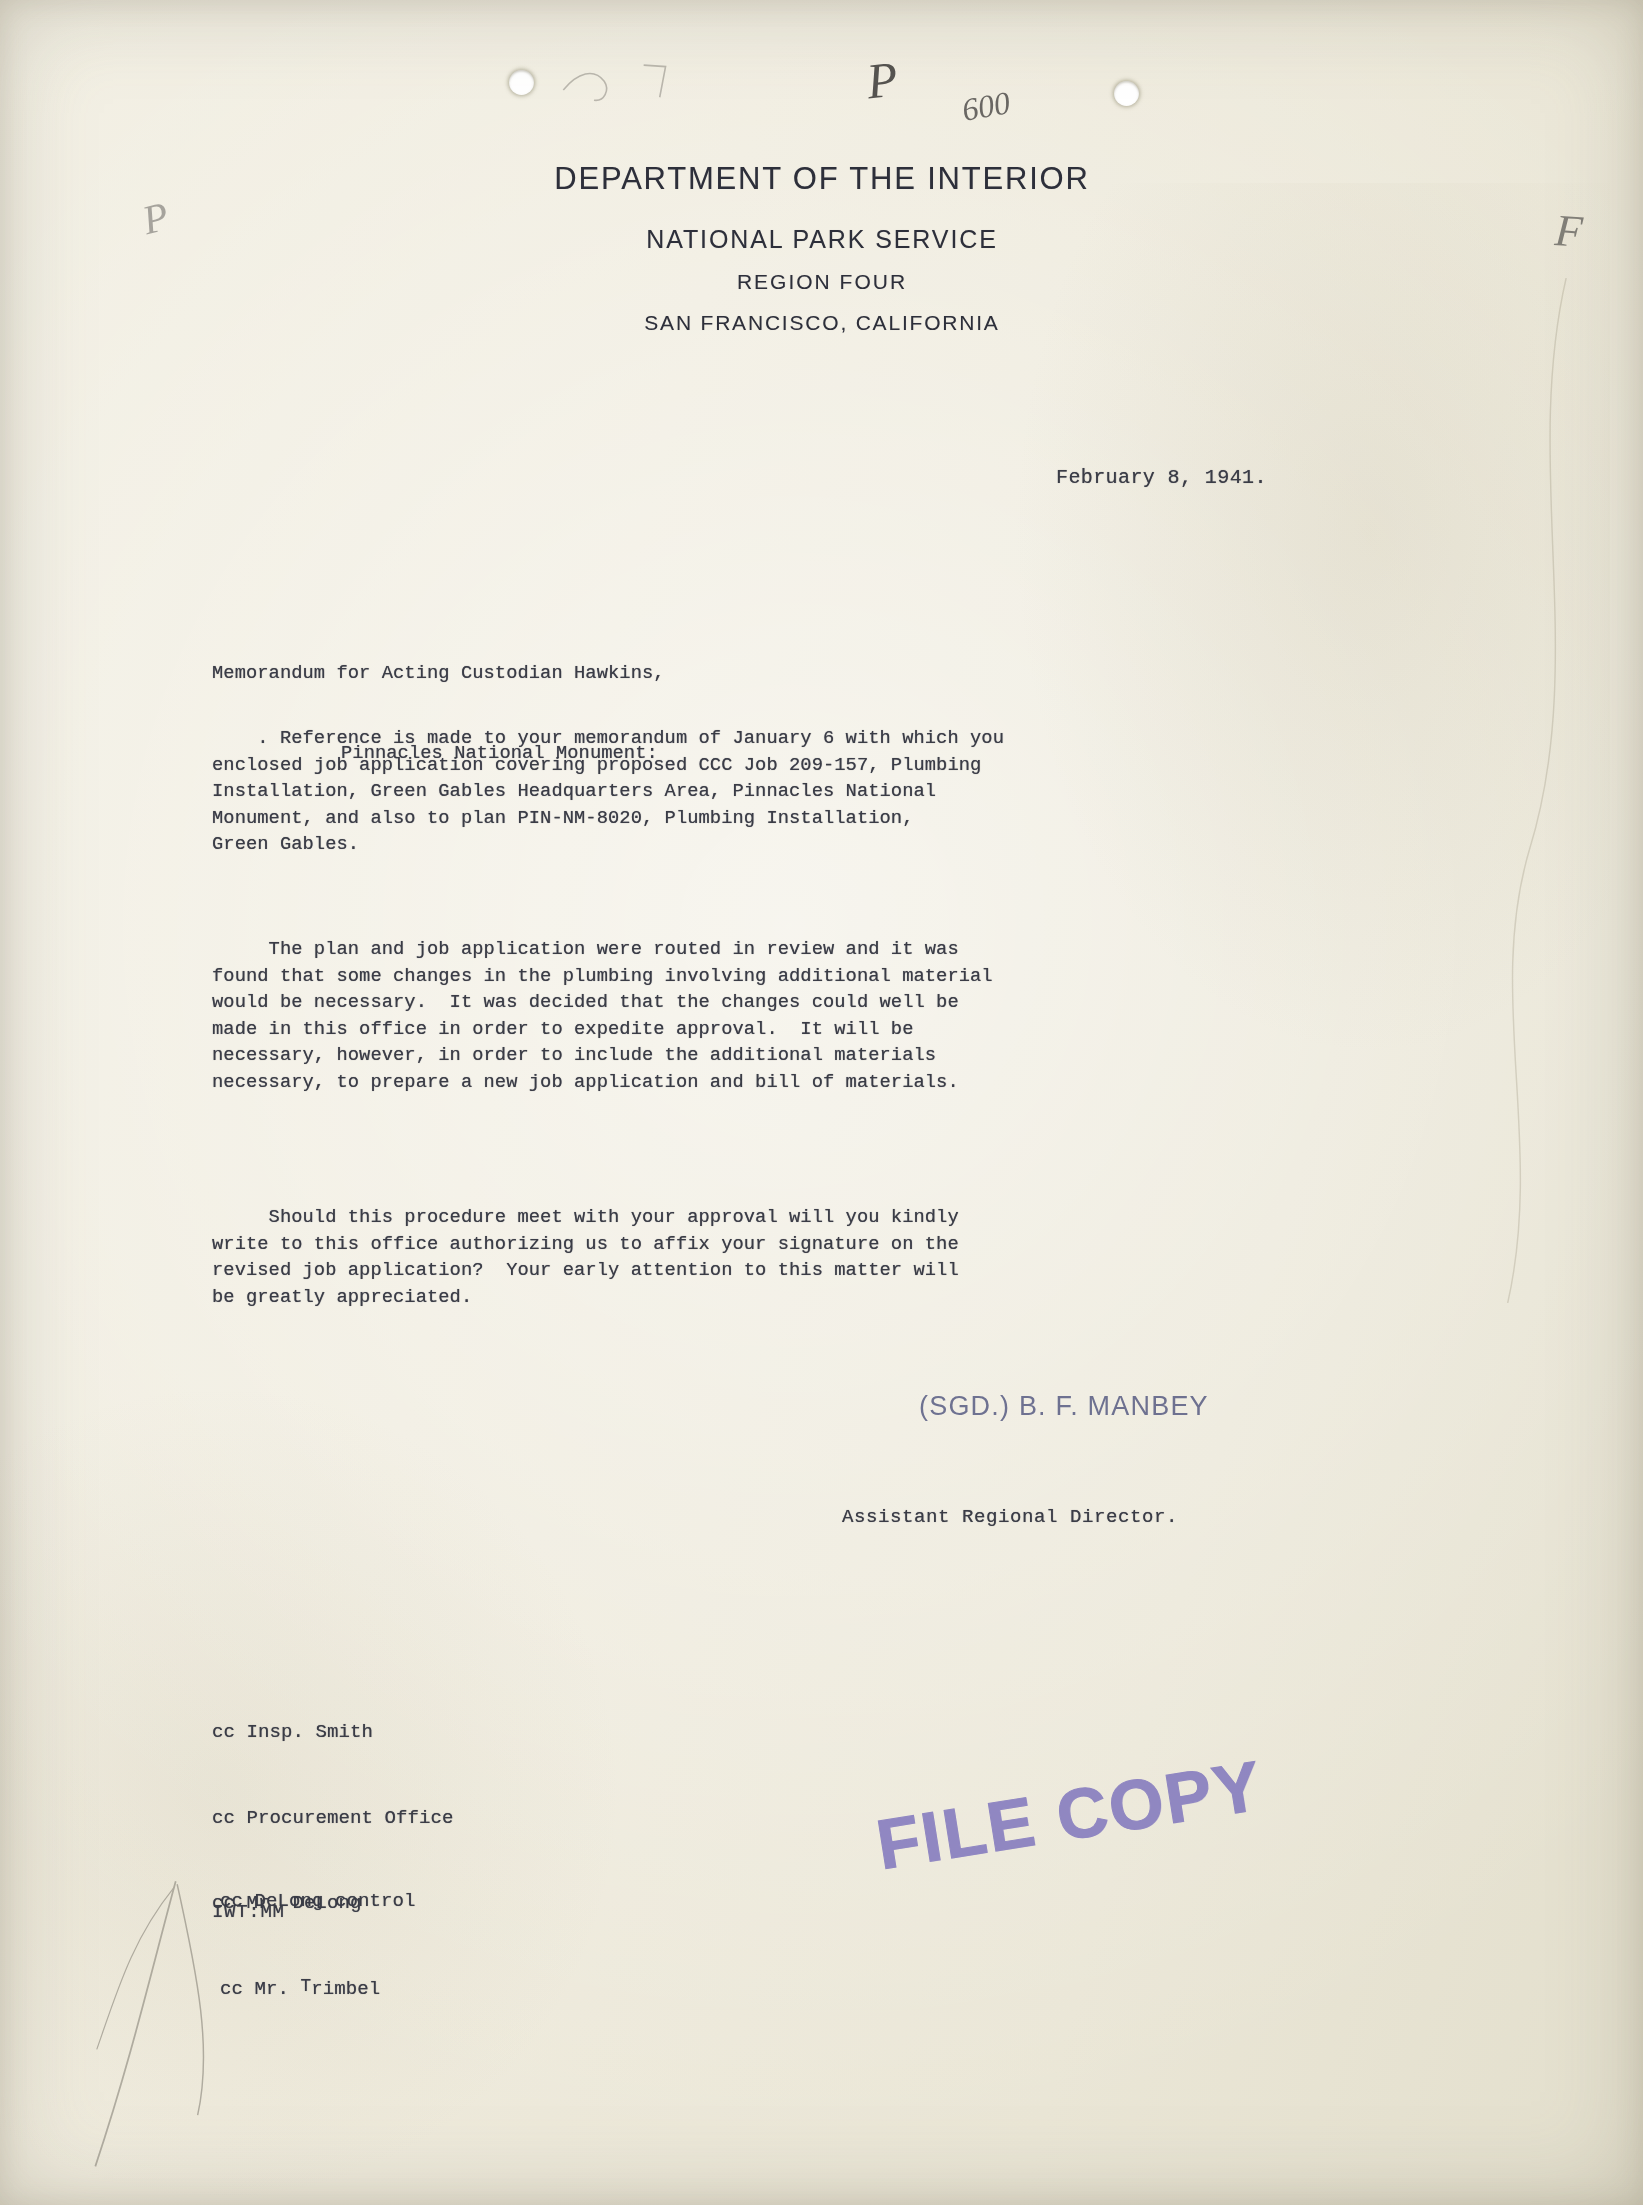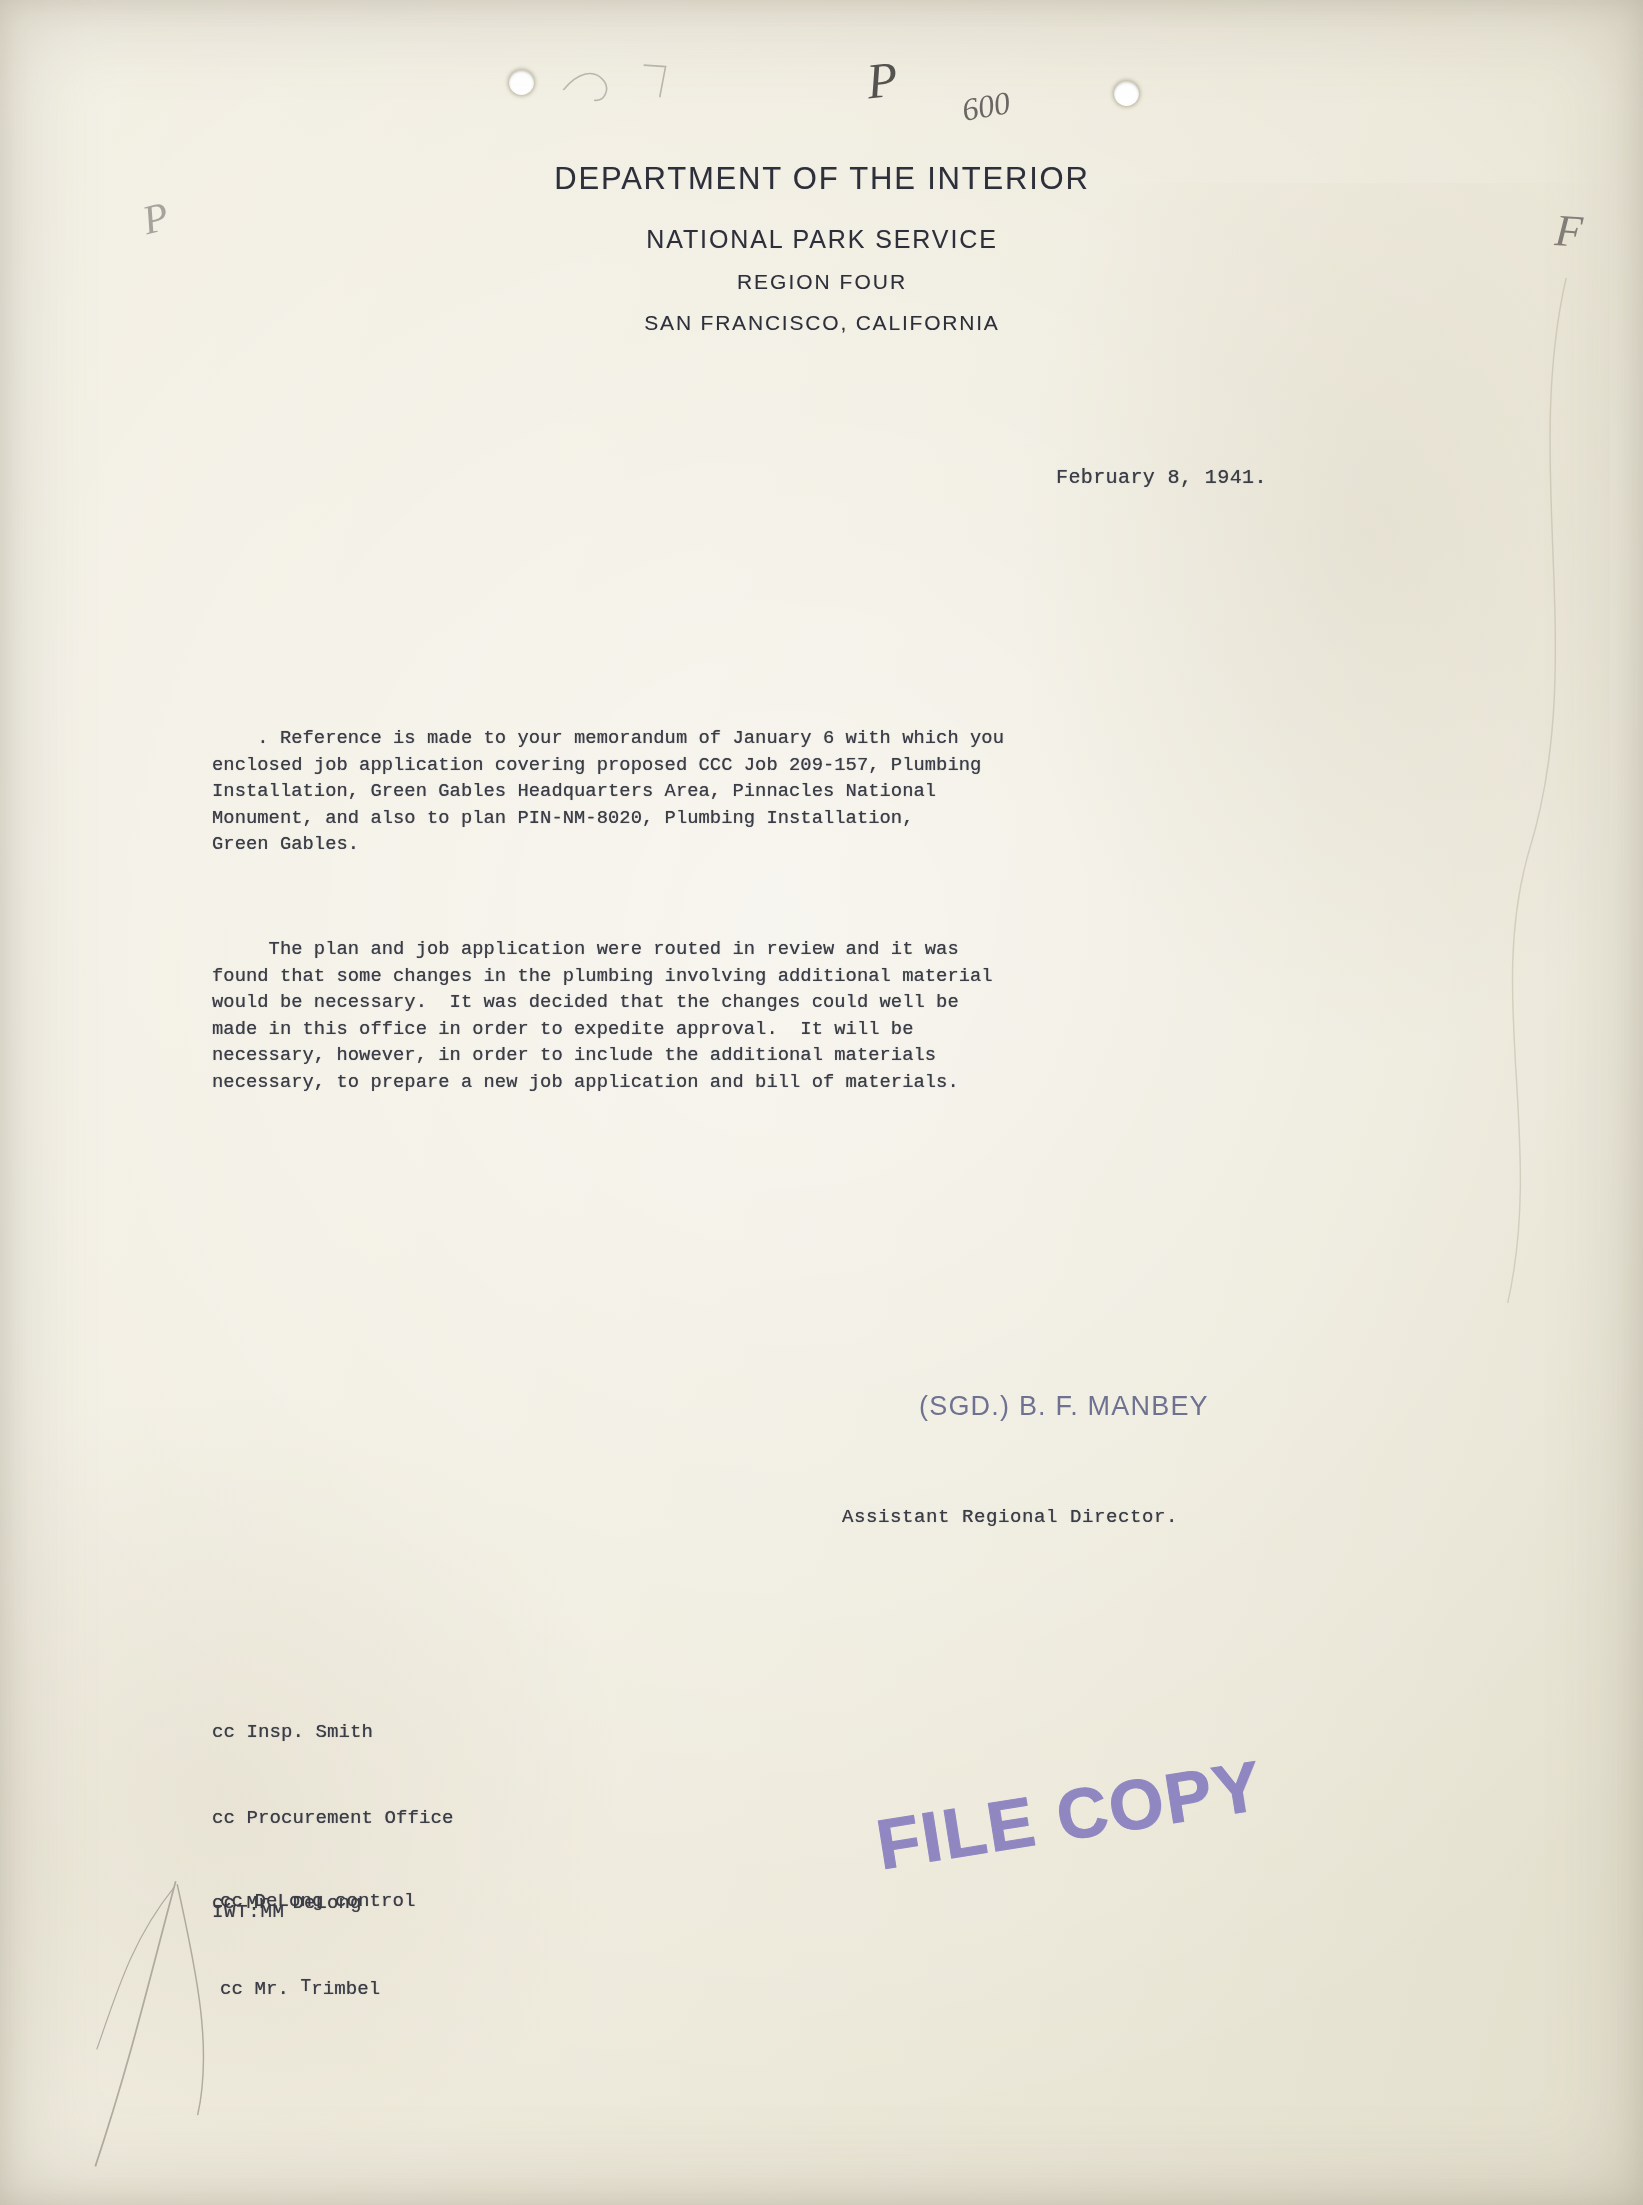--- a/index.html
+++ b/index.html
@@ -261,32 +261,40 @@
 
   <div class="letterhead">
     <div class="lh-line lh2">DEPARTMENT OF THE INTERIOR</div>
     <div class="lh-line lh3">NATIONAL PARK SERVICE</div>
     <div class="lh-line lh4">REGION FOUR</div>
     <div class="lh-line lh5">SAN FRANCISCO, CALIFORNIA</div>
   </div>
 
   <div class="typed date">February 8, 1941.</div>
 
+  <div class="typed memo-to">
+    <div>Memorandum for Acting Custodian Hawkins,</div>
+    <div style="padding-left:129px">Pinnacles National Monument:</div>
+  </div>
 
   <div class="typed body-block p1">    . Reference is made to your memorandum of January 6 with which you
 enclosed job application covering proposed CCC Job 209-157, Plumbing
 Installation, Green Gables Headquarters Area, Pinnacles National
 Monument, and also to plan PIN-NM-8020, Plumbing Installation,
 Green Gables.</div>
   <div class="typed body-block p2">     The plan and job application were routed in review and it was
 found that some changes in the plumbing involving additional material
 would be necessary.  It was decided that the changes could well be
 made in this office in order to expedite approval.  It will be
 necessary, however, in order to include the additional materials
 necessary, to prepare a new job application and bill of materials.</div>
+  <div class="typed body-block p3">     Should this procedure meet with your approval will you kindly
+write to this office authorizing us to affix your signature on the
+revised job application?  Your early attention to this matter will
+be greatly appreciated.</div>
 
   <div class="signature">(SGD.) B. F. MANBEY</div>
   <div class="typed sig-title">Assistant Regional Director.</div>
 
   <div class="typed cc-block-1">
     <div>cc Insp. Smith</div>
     <div>cc Procurement Office</div>
     <div>cc Mr. DeLong</div>
   </div>
 

